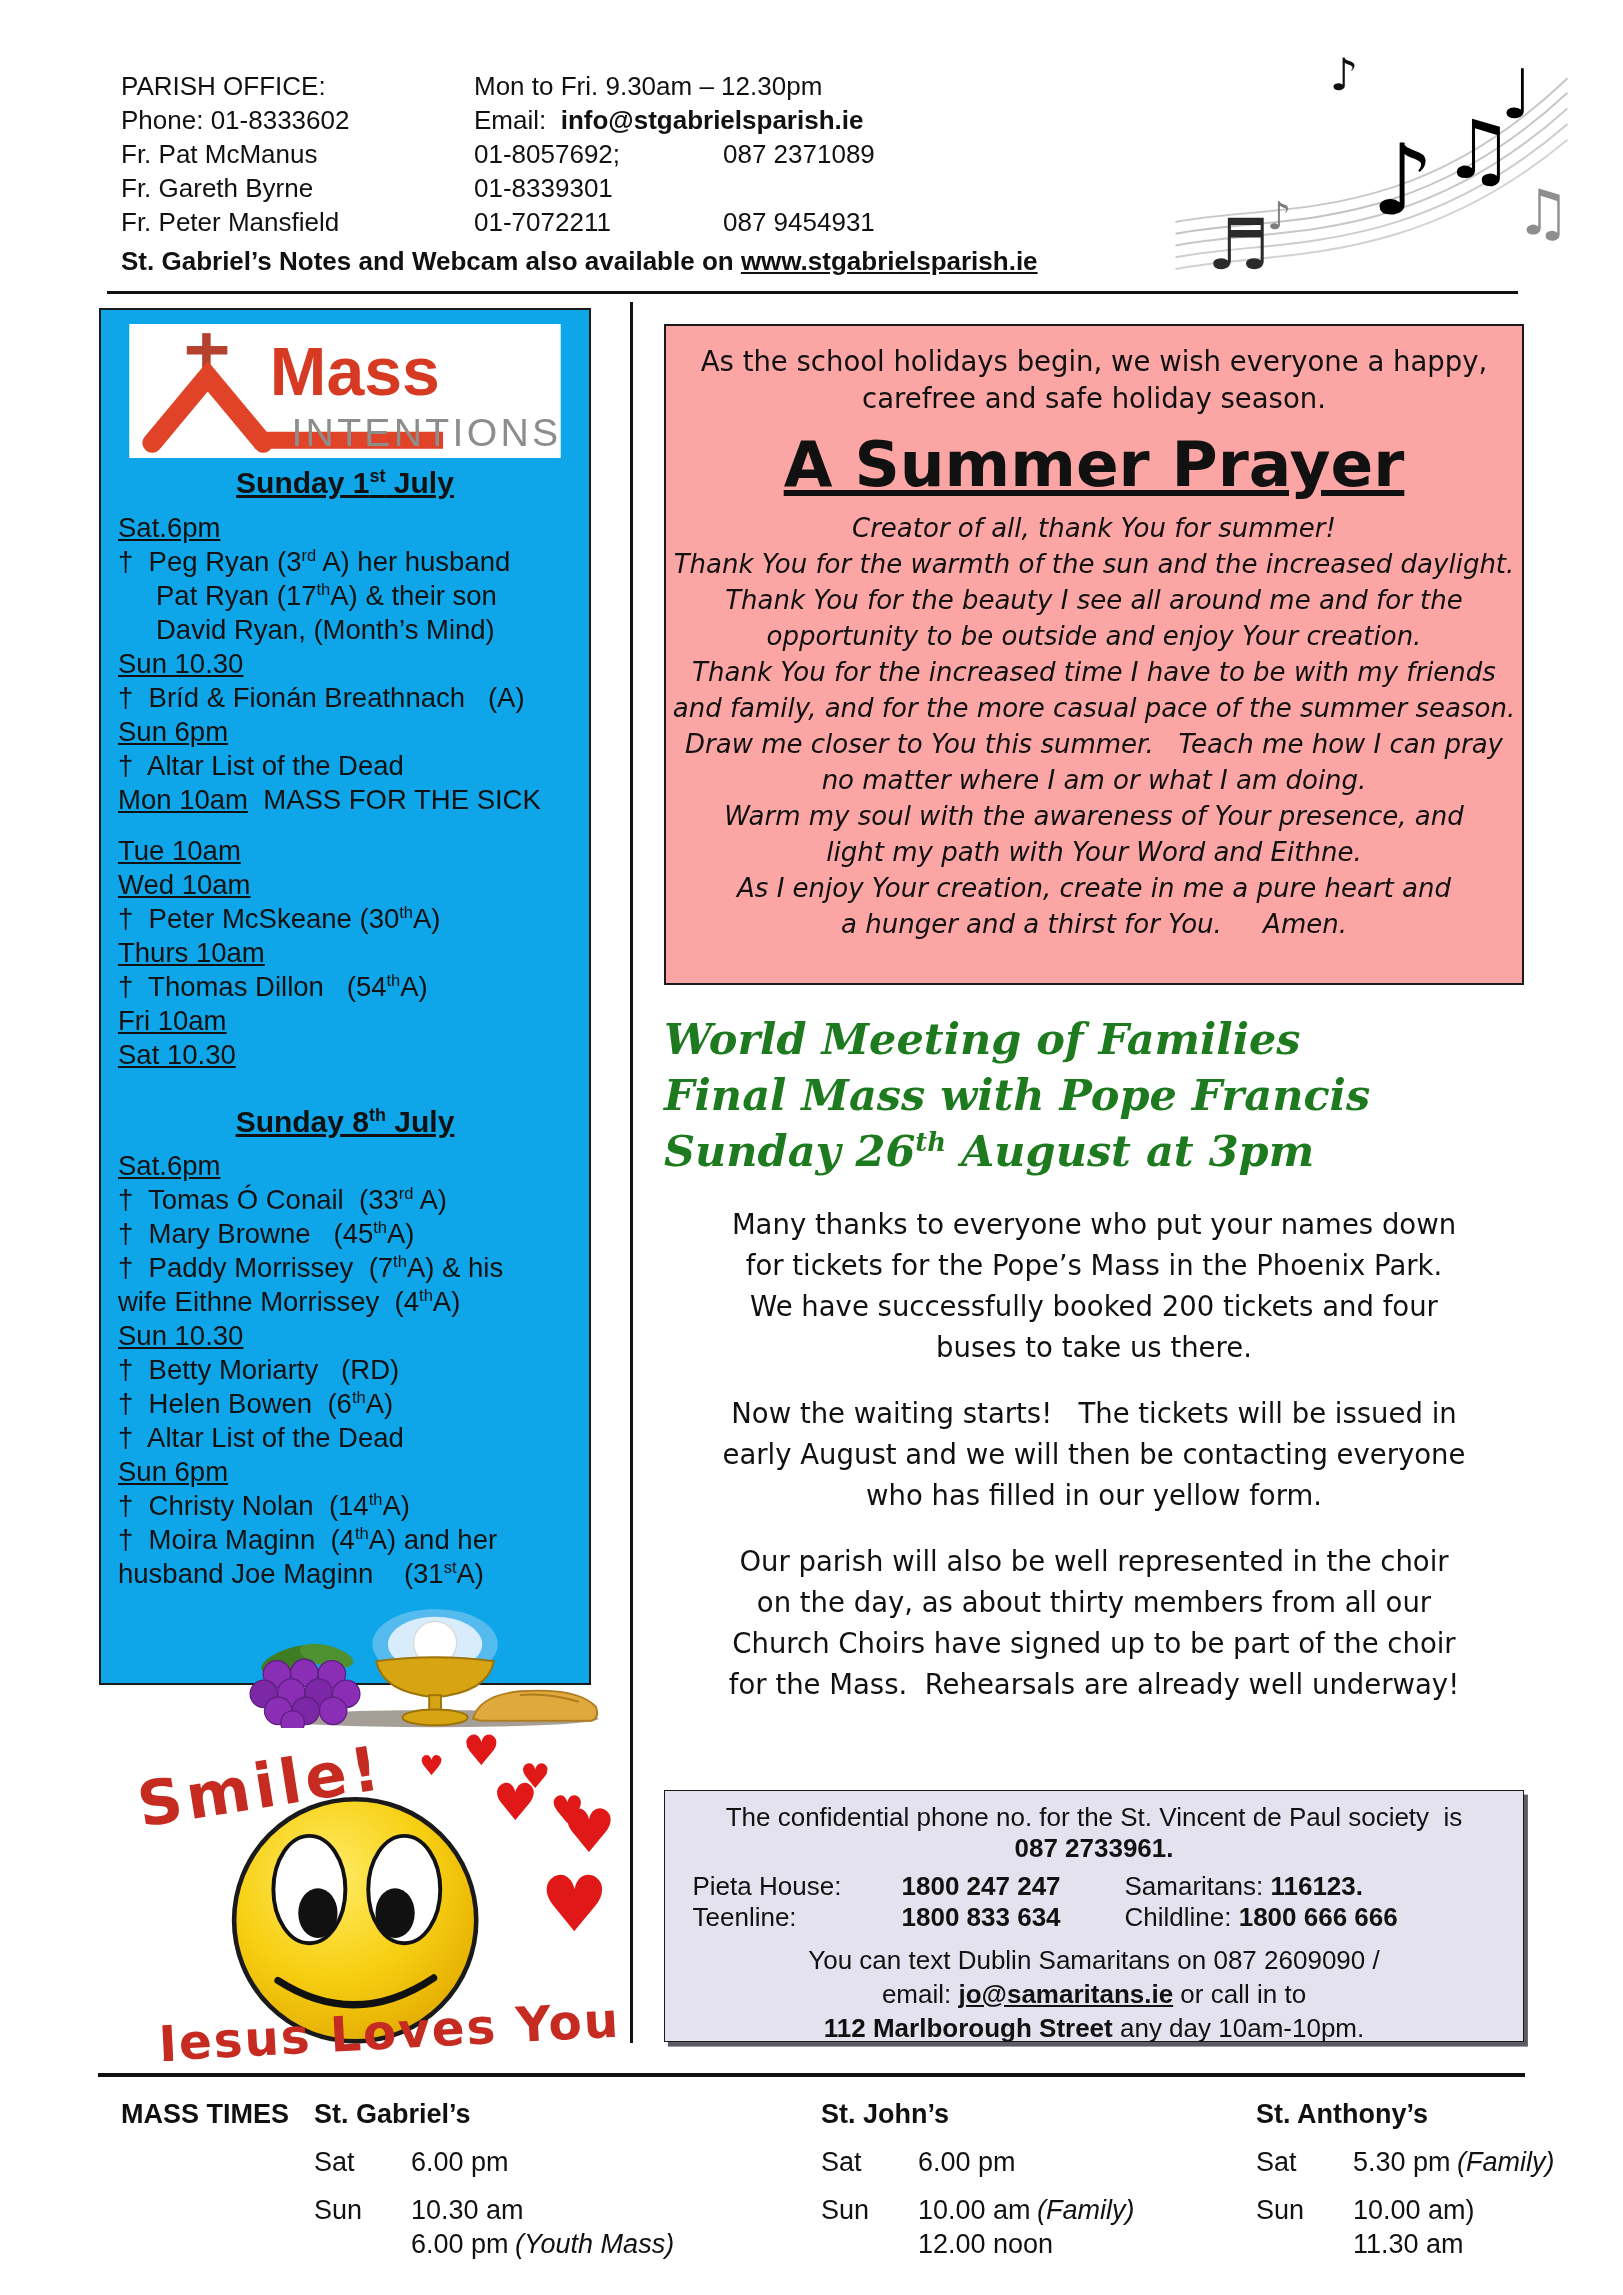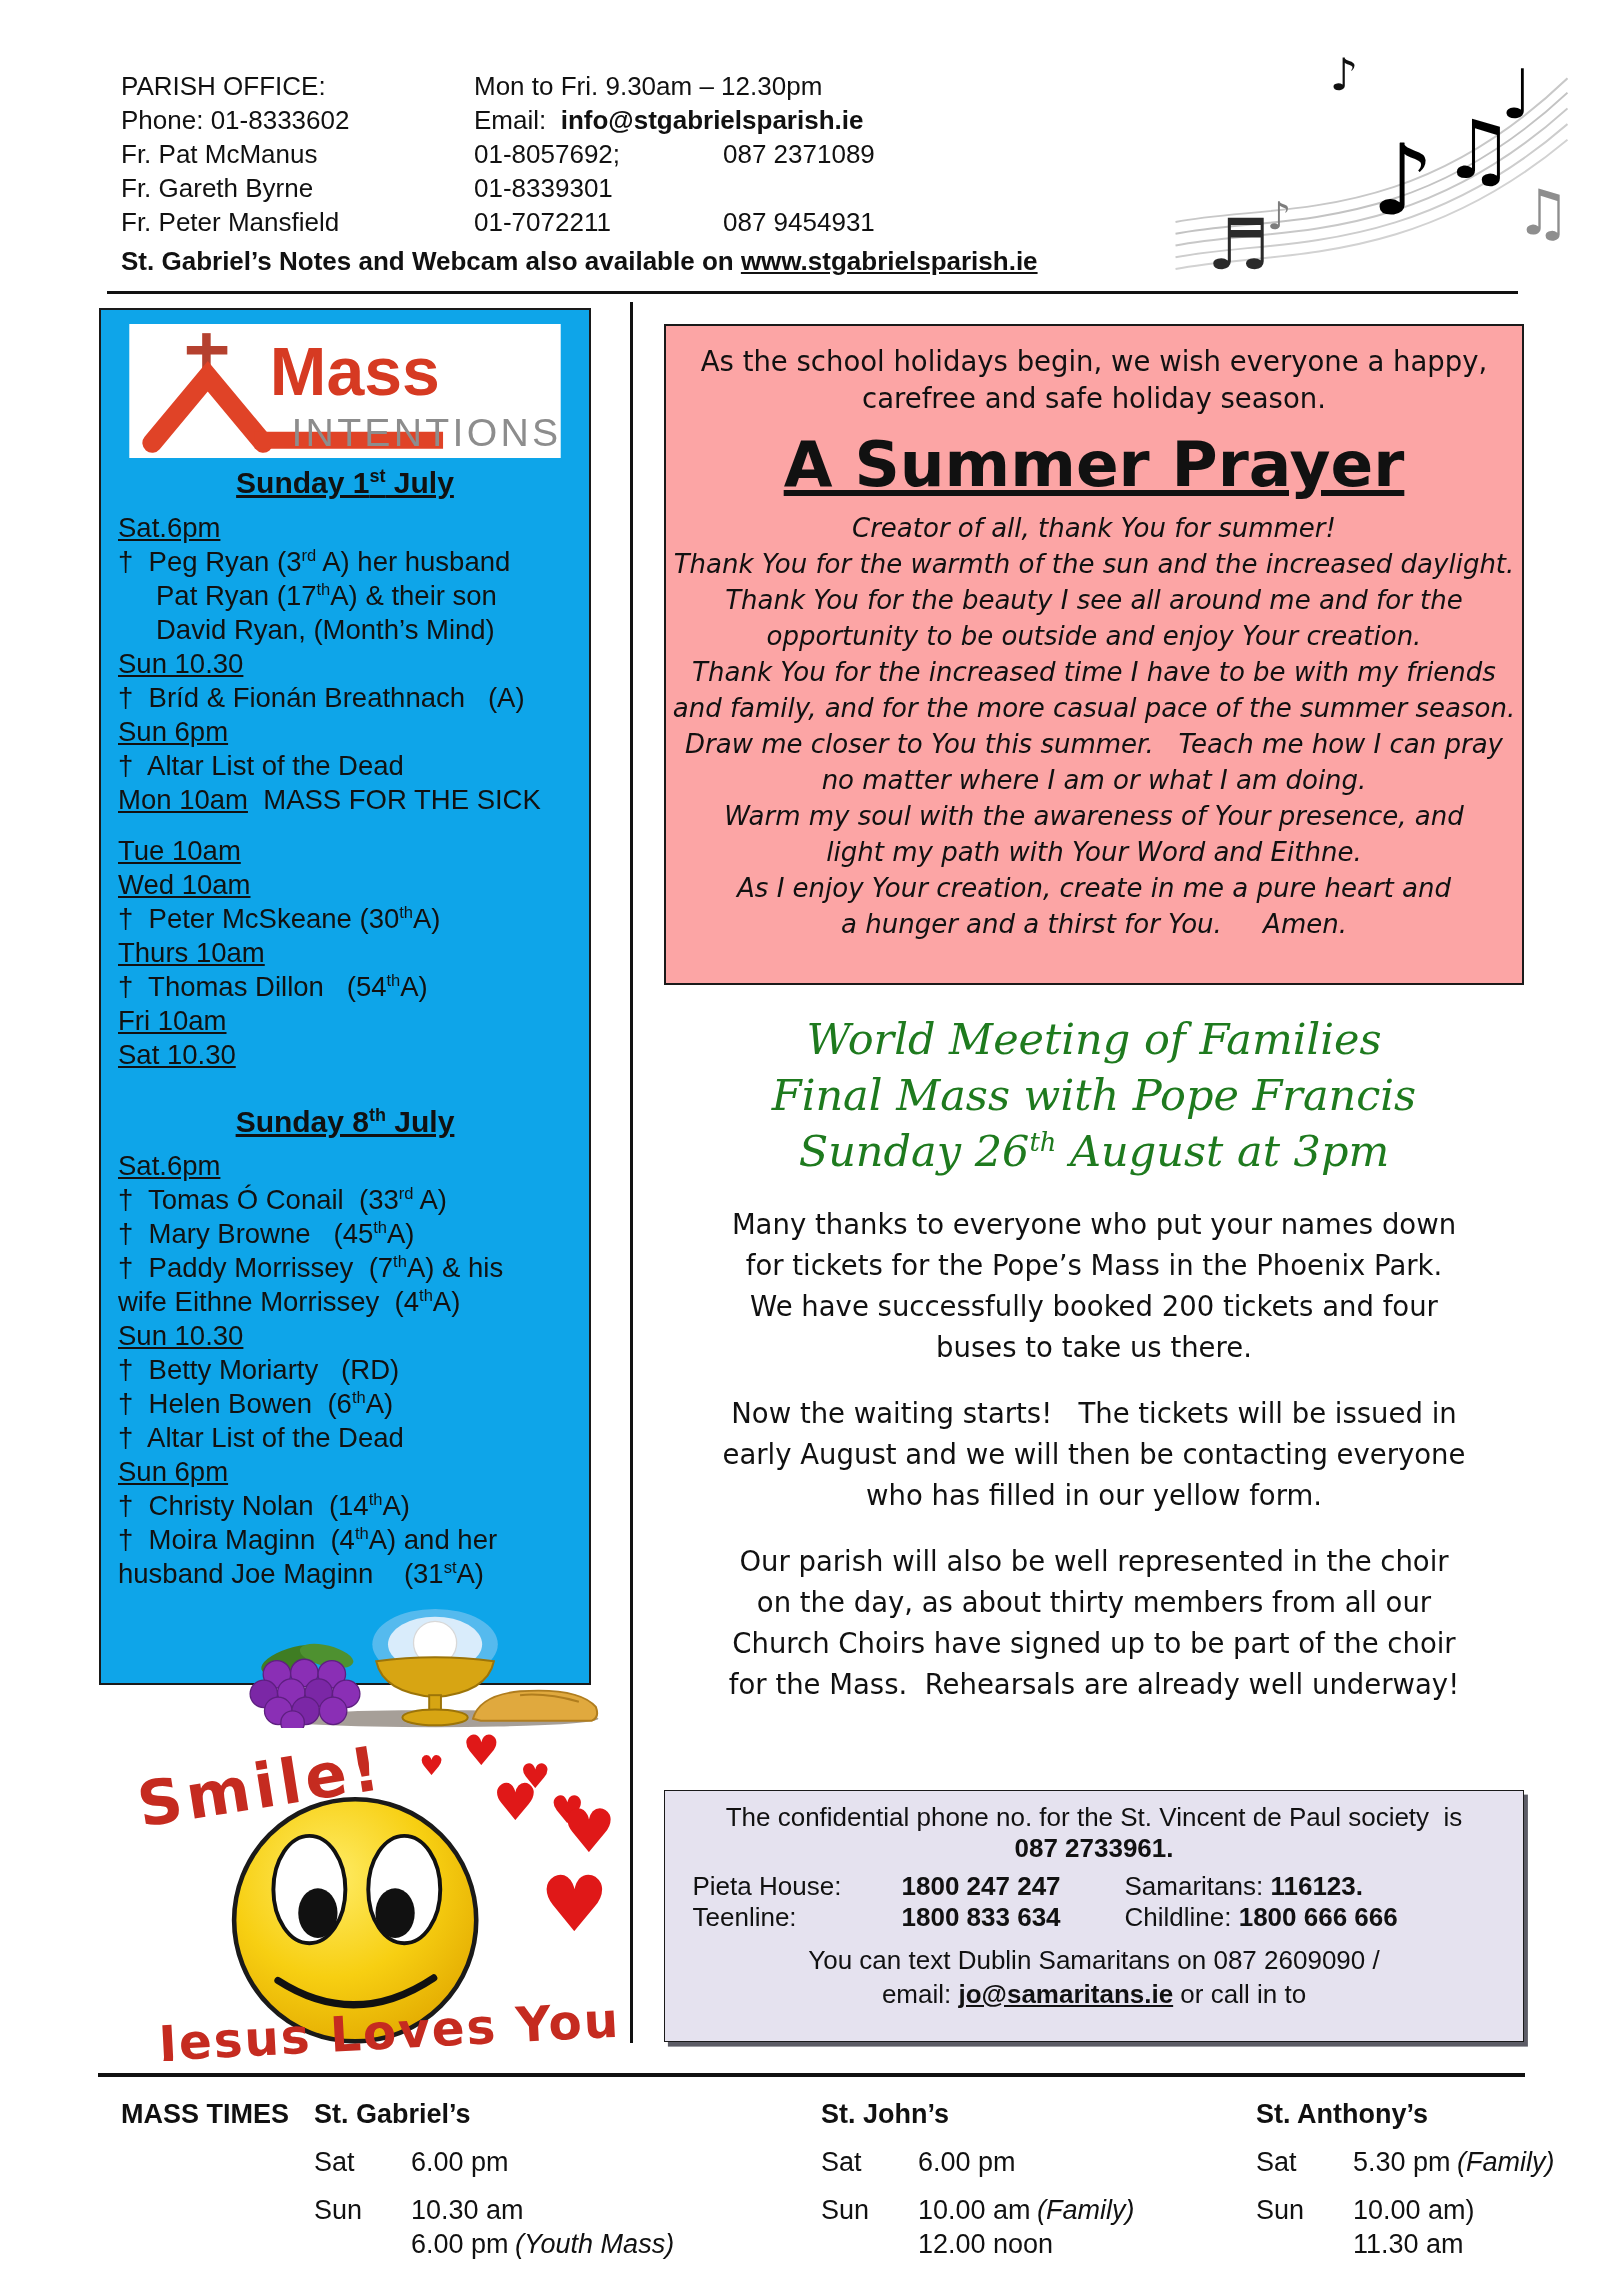--- a/index.html
+++ b/index.html
@@ -55,22 +55,22 @@
     background:#fca5a5;border:2px solid #1a1a1a;box-sizing:border-box;
     font-family:"DejaVu Sans", sans-serif;text-align:center;
     padding-top:17px;
   }
   .summer-intro-line{font-size:27.5px;line-height:37px;}
   #summer-title{font-size:63px;font-weight:bold;margin:10.5px 0 9.2px 0;text-decoration:underline;}
   .prayer-line{font-size:26px;line-height:36px;font-style:italic;}
 
   
   #wmof-heading{
-    left:664px;top:1011px;width:860px;text-align:center;
-    font-family:"DejaVu Serif", serif;font-style:italic;font-weight:normal;
+    left:664px;top:1011px;width:860px;
+    font-family:"DejaVu Serif", serif;font-style:italic;font-weight:bold;
     color:#1e7a1e;font-size:43px;line-height:56px;
   }
 
   
   #wmof-paras{
     left:664px;top:1204px;width:860px;text-align:center;
     font-family:"DejaVu Sans", sans-serif;font-size:27.5px;line-height:41px;
   }
   .para{margin-bottom:25px;}
 
@@ -308,20 +308,21 @@
         <div class="hl-cell-right"><span class="pre">Samaritans: </span><span class="hl-num pre">116123.</span></div>
       </div>
       <div class="hl-row">
         <div class="hl-cell-left"><span class="hl-label pre">Teenline:</span><span class="hl-num pre">1800 833 634</span></div>
         <div class="hl-cell-right"><span class="pre">Childline: </span><span class="hl-num pre">1800 666 666</span></div>
       </div>
     </div>
   <div id="hl-center-lines">
       <div class="hl-cline"><span class="seg">You can text Dublin Samaritans on </span><span class="seg" style="font-weight: normal;">087 2609090 /</span></div>
       <div class="hl-cline"><span class="seg">email: </span><span class="seg" style="font-weight: bold; text-decoration: underline;">jo@samaritans.ie</span><span class="seg"> or call in to</span></div>
+      <div class="hl-cline"><span class="seg" style="font-weight: bold;">112 Marlborough Street</span><span class="seg"> any day 10am-10pm.</span></div>
     </div>
 </div>
 
 <div id="hr-bottom" class="abs"></div>
 
 <div id="mass-times" class="abs">
   <div id="mt-label" class="pre">MASS TIMES</div>
 <div class="mt-col" style="left: 193px;">
       <div class="mt-name pre">St. Gabriel’s</div>
       <div class="mt-row"><span class="mt-day pre">Sat</span><span class="mt-time pre">6.00 pm</span></div>

